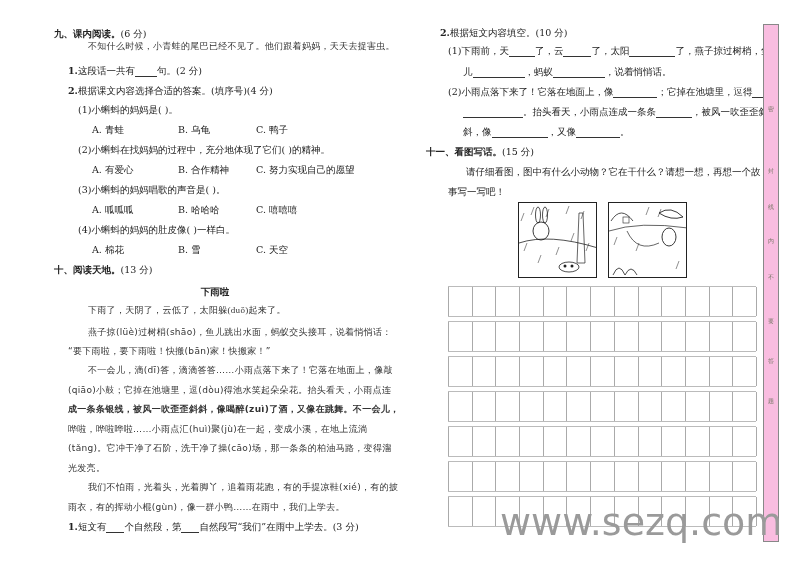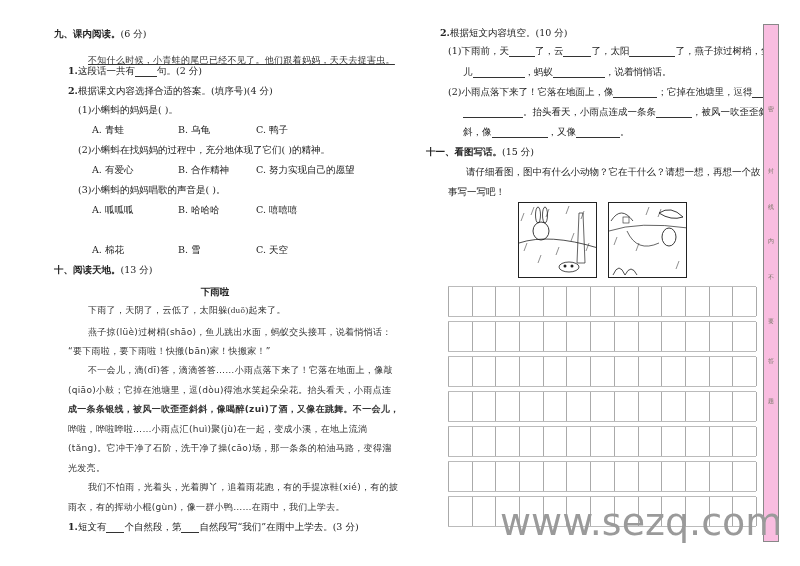--- a/index.html
+++ b/index.html
@@ -25,21 +25,21 @@
   .sidebar-char { position: absolute; left: 0; width: 100%; text-align: center; font-size: 6px; color: #776; }
   .watermark { position: absolute; left: 500px; top: 500px; font-family: "DejaVu Sans", "Liberation Sans", sans-serif; font-size: 38px; color: #9a9a9a; letter-spacing: 0px; }
 </style>
 </head>
 <body>
 
 <div class="page left">
   <div class="line sec-title" style="left:54px;top:28px;">
     <span>九、课内阅读。</span><span class="pts">(6 分)</span>
   </div>
-  <div class="line passage" style="left:88px;top:54px;text-decoration:underline;">不知什么时候，小青蛙的尾巴已经不见了。他们跟着妈妈，天天去捉害虫。</div>
+  <div class="line passage" style="left:88px;top:40px;">不知什么时候，小青蛙的尾巴已经不见了。他们跟着妈妈，天天去捉害虫。</div>
   <div class="line" style="left:68px;top:65px;">
     <span class="qnum">1.</span><span>这段话一共有</span><span class="blank" style="width:22px;"></span><span>句。(2 分)</span>
   </div>
   <div class="line" style="left:68px;top:85px;">
     <span class="qnum">2.</span><span>根据课文内容选择合适的答案。(填序号)(4 分)</span>
   </div>
 
   <div class="line" style="left:78px;top:104px;">(1)小蝌蚪的妈妈是(        )。</div>
   <div class="opt" style="left:92px;top:124px;">A. 青蛙</div>
   <div class="opt" style="left:178px;top:124px;">B. 乌龟</div>
@@ -48,20 +48,21 @@
   <div class="line" style="left:78px;top:144px;">(2)小蝌蚪在找妈妈的过程中，充分地体现了它们(        )的精神。</div>
   <div class="opt" style="left:92px;top:164px;">A. 有爱心</div>
   <div class="opt" style="left:178px;top:164px;">B. 合作精神</div>
   <div class="opt" style="left:256px;top:164px;">C. 努力实现自己的愿望</div>
 
   <div class="line" style="left:78px;top:184px;">(3)小蝌蚪的妈妈唱歌的声音是(        )。</div>
   <div class="opt" style="left:92px;top:204px;">A. 呱呱呱</div>
   <div class="opt" style="left:178px;top:204px;">B. 哈哈哈</div>
   <div class="opt" style="left:256px;top:204px;">C. 嘻嘻嘻</div>
 
+  <div class="line" style="left:78px;top:224px;">(4)小蝌蚪的妈妈的肚皮像(        )一样白。</div>
   <div class="opt" style="left:92px;top:244px;">A. 棉花</div>
   <div class="opt" style="left:178px;top:244px;">B. 雪</div>
   <div class="opt" style="left:256px;top:244px;">C. 天空</div>
 
   <div class="line sec-title" style="left:54px;top:264px;">
     <span>十、阅读天地。</span><span class="pts">(13 分)</span>
   </div>
   <div class="center-title" style="left:0;top:286px;width:430px;">下雨啦</div>
 
   <div class="line passage" style="left:88px;top:304px;font-family:Liberation Serif, serif;">下雨了，天阴了，云低了，太阳躲(duǒ)起来了。</div>

